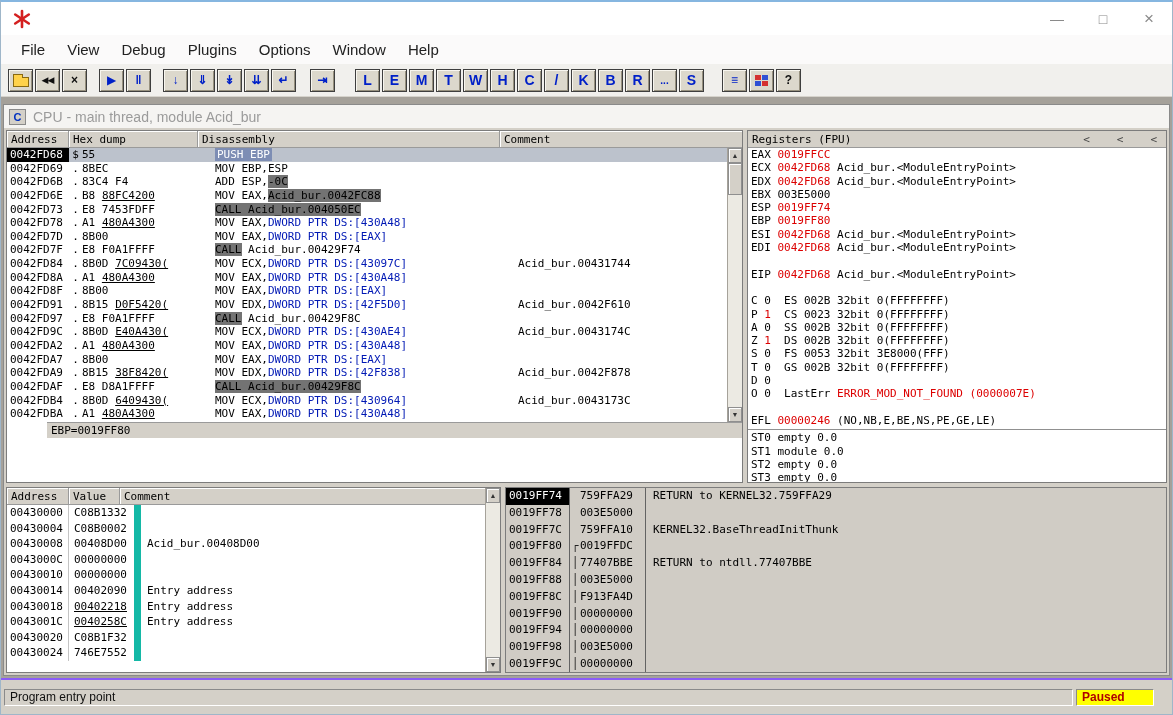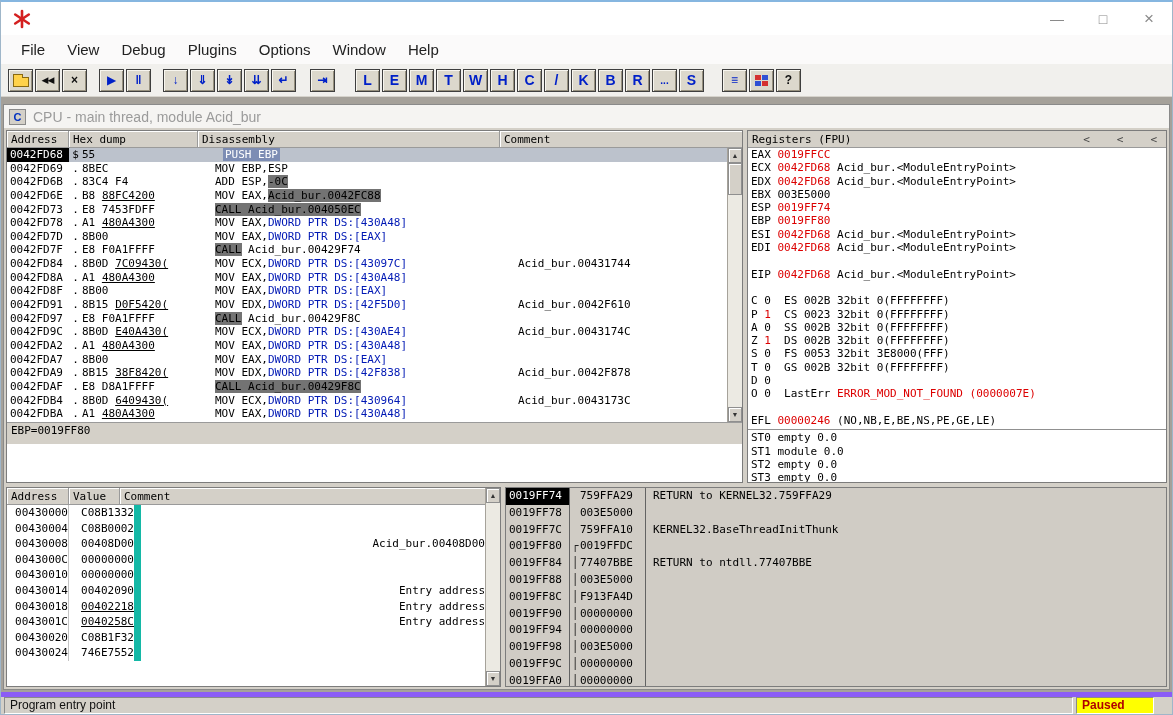--- a/index.html
+++ b/index.html
@@ -65,54 +65,54 @@
   .d-addr{width:62px;padding-left:3px;flex:none;}
   .d-addr.eip{background:#000;color:#fff;}
   .d-op{width:13px;text-align:center;flex:none;}
   .d-hex{width:130px;overflow:hidden;flex:none;}
   .d-ins{width:302px;padding-left:3px;overflow:hidden;flex:none;}
   .d-com{flex:1;padding-left:4px;overflow:hidden;}
   .u{text-decoration:underline;}
   .sg-n{color:#000;}
   .sg-b{color:#0018b4;}
   .sg-y{background:#737373;color:#000;}
-  .sg-sel{background:#7d8db4;color:#fff;padding:0 2px;margin-left:8px;}
-  .info-line{height:22px;line-height:15px;background:#d4d0c8;border-top:1px solid #9a9a9a;font-family:"DejaVu Sans Mono",monospace;font-size:11px;padding-left:4px;flex:none;}
+  .sg-sel{background:#7d8db4;color:#fff;padding:0 2px;}
+  .info-line{height:16px;line-height:15px;background:#d4d0c8;border-top:1px solid #9a9a9a;font-family:"DejaVu Sans Mono",monospace;font-size:11px;padding-left:4px;flex:none;margin-left:40px;}
   .disasm-fill{flex:1;background:#fff;}
 
   
   .registers-pane{flex:1;min-width:0;background:#fff;border:1px solid #7c7c7c;display:flex;flex-direction:column;overflow:hidden;}
   .reg-hdr{padding-left:4px;}
   .reg-hbtns{margin-left:auto;display:flex;gap:27px;padding-right:9px;color:#444;}
   .reg-body{font-family:"DejaVu Sans Mono",monospace;font-size:11px;white-space:pre;padding-left:3px;color:#000;flex:none;}
   .reg-line{height:13.3px;line-height:13.3px;overflow:hidden;}
   .rv-n{color:#000;}
   .rv-r{color:#dc0000;}
   .reg-divider{border-top:1px solid #909090;border-bottom:1px solid #fff;margin-top:2px;flex:none;}
 
   
   .dump-pane{width:495px;background:#fff;border:1px solid #7c7c7c;display:flex;flex:none;}
   .dump-main{flex:1;display:flex;flex-direction:column;min-width:0;}
   .dump-rows{flex:1;overflow:hidden;font-family:"DejaVu Sans Mono",monospace;font-size:11px;white-space:pre;color:#000;}
-  .m-row{height:15.6px;line-height:15.6px;display:flex;text-align:right;}
+  .m-row{height:15.6px;line-height:15.6px;display:flex;}
   .m-addr{width:62px;padding-left:3px;border-right:1px solid #c4c4c4;flex:none;}
   .m-val{width:72px;padding-left:5px;border-right:7px solid #14b8a6;flex:none;}
   .m-com{flex:1;padding-left:6px;overflow:hidden;}
 
   
   .stack-pane{flex:1;min-width:0;background:#d0ccc5;border:1px solid #7c7c7c;overflow:hidden;font-family:"DejaVu Sans Mono",monospace;font-size:11px;white-space:pre;color:#000;}
   .s-row{height:16.8px;line-height:16.8px;display:flex;}
   .s-addr{width:64px;padding-left:3px;border-right:1px solid #636363;flex:none;}
   .s-addr.sel{background:#000;color:#fff;}
   .s-br{width:10px;text-align:center;flex:none;color:#222;}
   .s-val{width:66px;border-right:1px solid #636363;flex:none;}
   .s-com{flex:1;padding-left:7px;overflow:hidden;}
 
   
-  .statusbar{height:22px;background:#d4d0c8;border-top:5px solid #8b5cf6;display:flex;align-items:center;gap:3px;padding:2px 3px;flex:none;}
+  .statusbar{height:36px;background:#d4d0c8;border-top:2px solid #8b5cf6;display:flex;align-items:center;gap:3px;padding:2px 3px;flex:none;}
   .sb-left{flex:1;height:17px;line-height:15px;border:1px solid;border-color:#8a8a8a #ffffff #ffffff #8a8a8a;padding:0 5px;font-size:12px;color:#111;}
   .sb-paused{width:78px;height:17px;line-height:15px;border:1px solid;border-color:#8a8a8a #ffffff #ffffff #8a8a8a;background:#ffff00;color:#b00000;font-size:12px;font-weight:600;padding:0 5px;}
   .sb-grip{width:12px;height:17px;}
 </style>
 </head>
 <body>
 
 <div class="window">
 
   <div class="titlebar">

